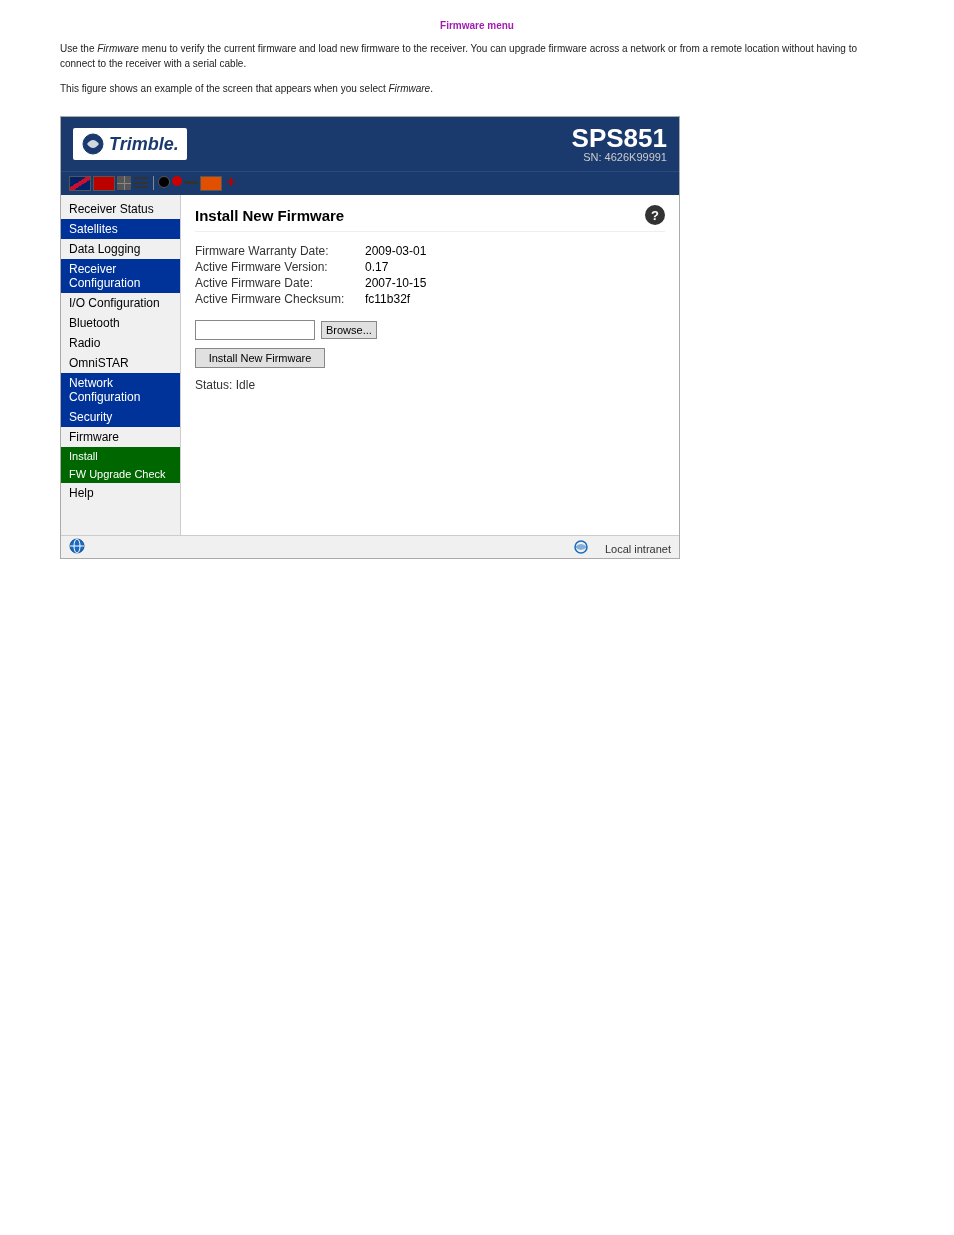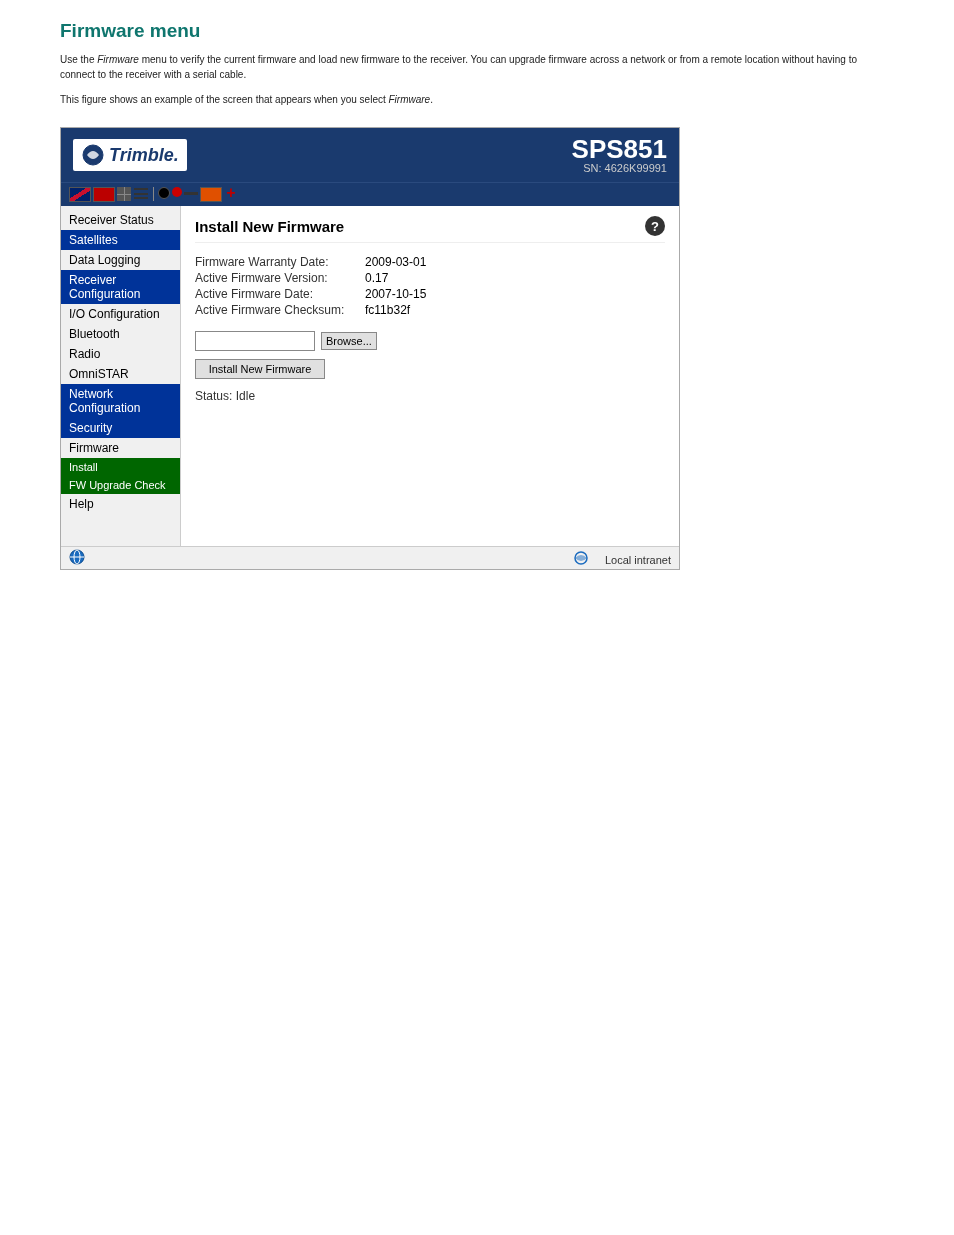--- a/index.html
+++ b/index.html
@@ -25,24 +25,25 @@
       padding-bottom: 4px;
       margin-bottom: 20px;
     }
     .page-header-text {
       font-size: 12px;
       color: #333;
     }
 
     
     .section-title {
-      font-size: 19px;
-      font-weight: bold;
-      color: #0f766e;
+      font-size: 10px;
+      font-weight: bold;
+      color: #a21caf;
       margin-bottom: 10px;
+      text-align: center;
     }
 
     .body-text {
       font-size: 10px;
       line-height: 1.5;
       margin-bottom: 10px;
       color: #222;
     }
     .body-text em {
       font-style: italic;

